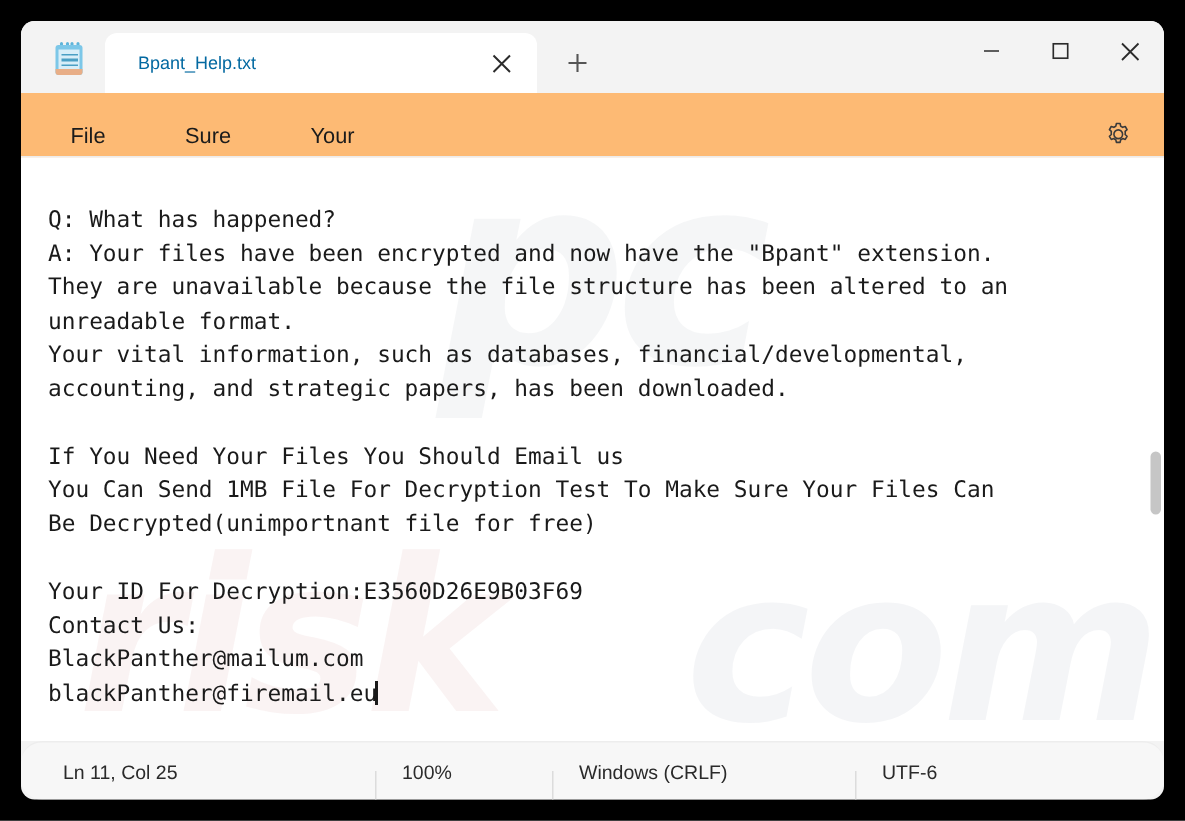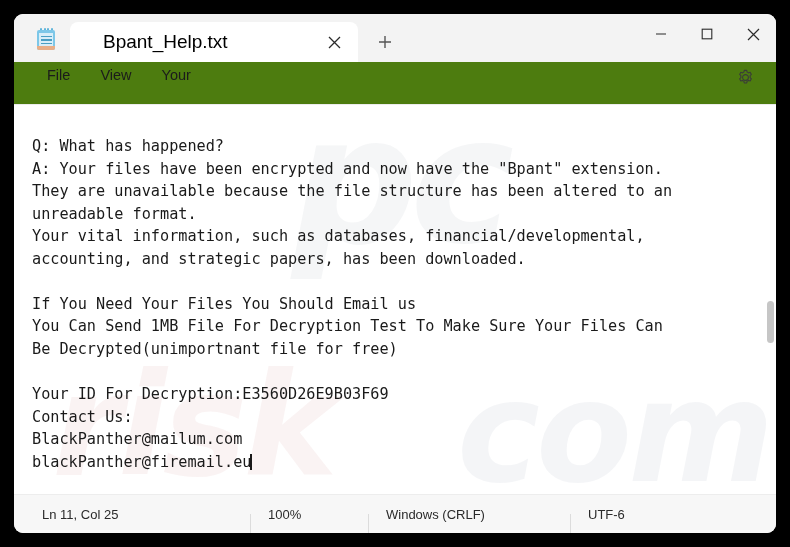--- a/index.html
+++ b/index.html
@@ -84,23 +84,23 @@
     width: 288px;
     height: 40px;
     background: #ffffff;
     border-radius: 8px 8px 0 0;
     display: flex;
     align-items: center;
     position: relative;
     flex: 0 0 auto;
   }
   #tab-title {
-    margin-left: 33px;
-    font-size: 19px;
-    color: #000000;
+    margin-left: 22px;
+    font-size: 12px;
+    color: #0369a1;
     font-family: "Liberation Sans", sans-serif;
     white-space: nowrap;
     overflow: hidden;
     text-overflow: ellipsis;
     flex: 1 1 auto;
   }
   #tab-close {
     width: 28px; height: 28px;
     margin-right: 10px;
     display: flex;
@@ -134,25 +134,26 @@
     display: flex;
     align-items: center;
     justify-content: center;
   }
   .wc svg { display: block; }
 
   
   #menubar {
     height: 42px;
     min-height: 42px;
-    background: #4d7c0f;
-    display: flex;
-    align-items: flex-start;
+    background: #fdba74;
+    display: flex;
+    align-items: flex-end;
     border-bottom: 1px solid #ececec;
     position: relative;
+    gap: 23px;
   }
   .menu-item {
     font-size: 14.5px;
     color: #1b1b1b;
     padding: 5px 11px;
     border-radius: 4px;
     margin-left: 8px;
   }
   .menu-item:first-of-type { margin-left: 22px; }
 
@@ -259,20 +260,21 @@
   }
 
   
   #statusbar {
     height: 38px;
     min-height: 38px;
     background: #f7f7f7;
     display: flex;
     align-items: center;
     border-top: 1px solid #ededed;
+    border-radius: 14px;
   }
   .status-cell {
     font-size: 13px;
     color: #2a2a2a;
     font-family: "Liberation Sans", sans-serif;
     padding: 0 18px;
     position: relative;
     white-space: nowrap;
   }
   #st-ln   { padding-left: 28px; width: 236px; box-sizing: border-box; }
@@ -335,21 +337,21 @@
       <div class="wc">
         <svg width="13" height="13" viewBox="0 0 13 13">
           <path d="M1 1 L12 12 M12 1 L1 12" stroke="#2b2b2b" stroke-width="1.2" fill="none"></path>
         </svg>
       </div>
     </div>
   </div>
 
   <div id="menubar">
     <div class="menu-item">File</div>
-    <div class="menu-item">View</div>
+    <div class="menu-item">Sure</div>
     <div class="menu-item">Your</div>
 
     <div id="settings-btn">
       <svg width="17" height="17" viewBox="0 0 20 20">
         <path d="M10 6.6a3.4 3.4 0 1 0 0 6.8 3.4 3.4 0 0 0 0-6.8z" fill="none" stroke="#3a3a3a" stroke-width="1.25"></path>
         <path d="M8.55 1.6h2.9l.45 2.05a6.6 6.6 0 0 1 1.6.93l1.98-.67 1.45 2.5-1.53 1.4c.07.37.1.78.1 1.19s-.03.82-.1 1.19l1.53 1.4-1.45 2.5-1.98-.67a6.6 6.6 0 0 1-1.6.93l-.45 2.05h-2.9l-.45-2.05a6.6 6.6 0 0 1-1.6-.93l-1.98.67-1.45-2.5 1.53-1.4a7.3 7.3 0 0 1-.1-1.19c0-.41.03-.82.1-1.19l-1.53-1.4 1.45-2.5 1.98.67a6.6 6.6 0 0 1 1.6-.93z" fill="none" stroke="#3a3a3a" stroke-width="1.25" stroke-linejoin="round"></path>
       </svg>
     </div>
   </div>
 

